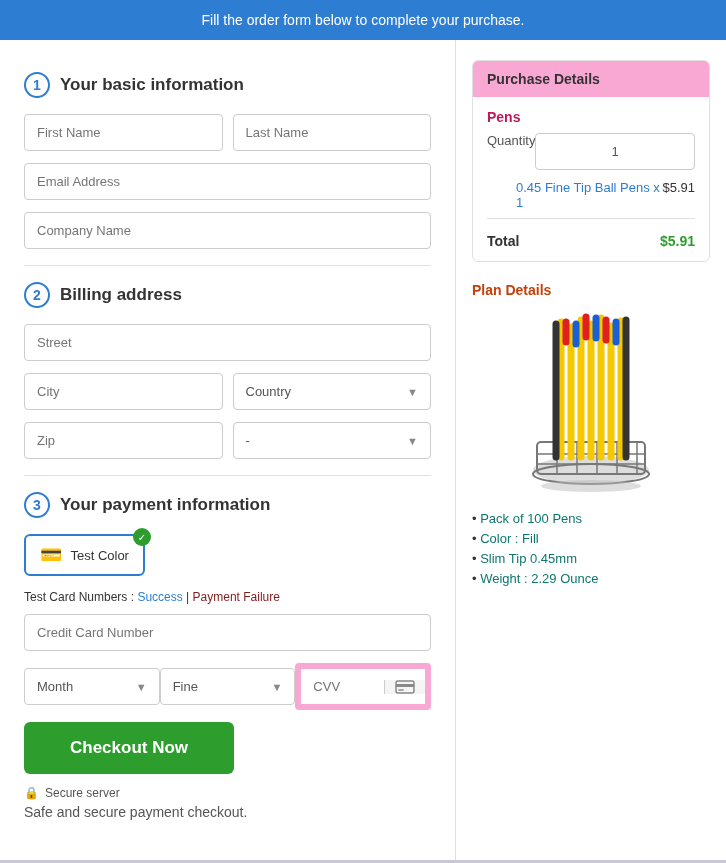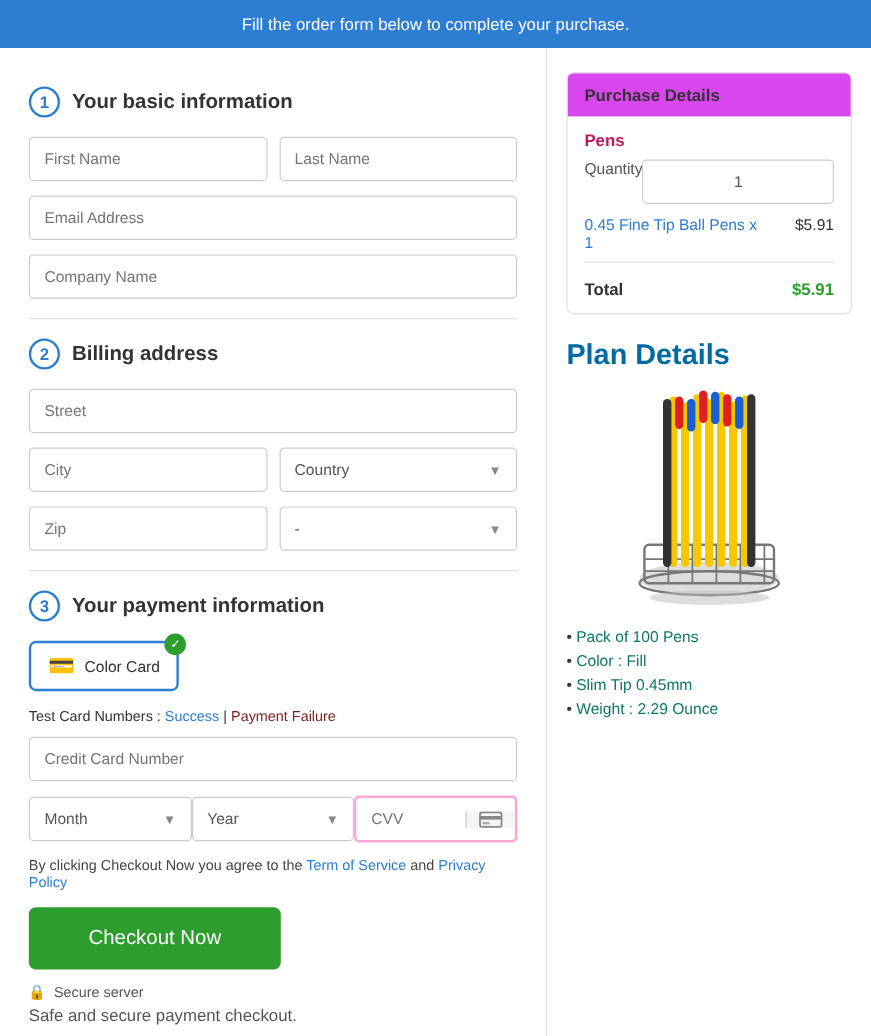--- a/index.html
+++ b/index.html
@@ -80,21 +80,21 @@
       padding: 10px 12px;
       border: 1px solid #ccc;
       border-radius: 4px;
       font-size: 13px;
       color: #555;
       background: white;
       outline: none;
     }
     .select-mock {
       display: flex;
-      align-items: flex-end;
+      align-items: center;
       justify-content: space-between;
       cursor: pointer;
       position: relative;
     }
     .select-mock .chevron {
       color: #888;
       font-size: 11px;
     }
     .full-width {
       width: 100%;
@@ -150,21 +150,21 @@
       color: #ff6600;
     }
     .cvv-row {
       display: flex;
       margin-bottom: 12px;
       align-items: center;
     }
     .cvv-field {
       display: flex;
       align-items: center;
-      border: 2px solid #f9a8d4;
+      border: 6px solid #f9a8d4;
       border-radius: 4px;
       overflow: hidden;
       flex: 1;
     }
     .cvv-field input {
       border: none;
       padding: 10px 12px;
       font-size: 13px;
       flex: 1;
       outline: none;
@@ -189,21 +189,21 @@
       color: #2d7dd2;
       text-decoration: none;
     }
     .checkout-btn {
       background: #2d9e2d;
       color: white;
       border: none;
       border-radius: 6px;
       padding: 16px 30px;
       font-size: 17px;
-      font-weight: normal;
+      font-weight: bold;
       cursor: pointer;
       display: block;
       margin-bottom: 12px;
       width: 210px;
     }
     .secure-server {
       display: flex;
       align-items: center;
       gap: 6px;
       font-size: 12px;
@@ -215,21 +215,21 @@
       color: #555;
     }
     
     .purchase-box {
       border: 1px solid #e0e0e0;
       border-radius: 6px;
       overflow: hidden;
       margin-bottom: 20px;
     }
     .purchase-header {
-      background: #d946ef;
+      background: #f9a8d4;
       padding: 10px 14px;
       font-size: 14px;
       font-weight: 600;
       color: #333;
     }
     .purchase-body {
       padding: 12px 14px;
     }
     .product-name {
       font-weight: bold;
@@ -258,20 +258,21 @@
       display: flex;
       justify-content: space-between;
       font-size: 13px;
       color: #333;
       margin-bottom: 10px;
       padding-bottom: 8px;
       border-bottom: 1px solid #e0e0e0;
     }
     .item-name {
       color: #333;
+      margin-left: 29px;
     }
     .item-name span {
       color: #2d7dd2;
     }
     .item-price {
       color: #333;
     }
     .total-row {
       display: flex;
       justify-content: space-between;
@@ -280,23 +281,23 @@
     }
     .total-label {
       font-weight: bold;
       color: #333;
     }
     .total-price {
       color: #2d9e2d;
       font-weight: bold;
     }
     .plan-details-title {
-      font-size: 24px;
+      font-size: 14px;
       font-weight: bold;
-      color: #0369a1;
+      color: #c2410c;
       margin-bottom: 14px;
     }
     .pen-image-container {
       display: flex;
       justify-content: center;
       margin-bottom: 14px;
     }
     
     .plan-features {
       list-style: none;
@@ -394,21 +395,21 @@
       <div class="payment-section">
         <div class="section-heading">
           <div class="section-number">
             <span>3</span>
           </div>
           <span class="section-title">Your payment information</span>
         </div>
 
         <div class="card-option">
           <span class="card-icon">💳</span>
-          <span class="card-label">Color Card</span>
+          <span class="card-label">Test Color</span>
           <div class="check-badge">✓</div>
         </div>
 
         <div class="test-card-info">
           <span>Test Card Numbers : </span>
           <a href="#">Success</a>
           <span> | </span>
           <a href="#" class="failure" style="color:#7f1d1d;">Payment Failure</a>
         </div>
 
@@ -418,44 +419,38 @@
 
         <div class="cvv-row">
           <div class="form-field">
             <div class="select-mock">
               <span>Month</span>
               <span class="chevron">▼</span>
             </div>
           </div>
           <div class="form-field">
             <div class="select-mock">
-              <span>Year</span>
+              <span>Fine</span>
               <span class="chevron">▼</span>
             </div>
           </div>
           <div class="form-field">
             <div class="cvv-field">
               <input type="text" placeholder="CVV" style="">
               <div class="cvv-icon">
                 <svg width="20" height="14" viewBox="0 0 20 14" fill="none">
                   <rect x="1" y="1" width="18" height="12" rx="2" stroke="#888" stroke-width="1.5" fill="none"></rect>
                   <rect x="1" y="4" width="18" height="3" fill="#888"></rect>
                   <rect x="3" y="9" width="6" height="2" rx="1" fill="#aaa"></rect>
                 </svg>
               </div>
             </div>
           </div>
         </div>
 
-        <div class="terms-text">
-          <span>By clicking Checkout Now you agree to the </span>
-          <a href="#">Term of Service</a>
-          <span> and </span>
-          <a href="#">Privacy Policy</a>
-        </div>
 
         <button class="checkout-btn">Checkout Now</button>
 
         <div class="secure-server">
           <span>🔒</span>
           <span>Secure server</span>
         </div>
         <div class="safe-text">Safe and secure payment checkout.</div>
       </div>
     </div>

